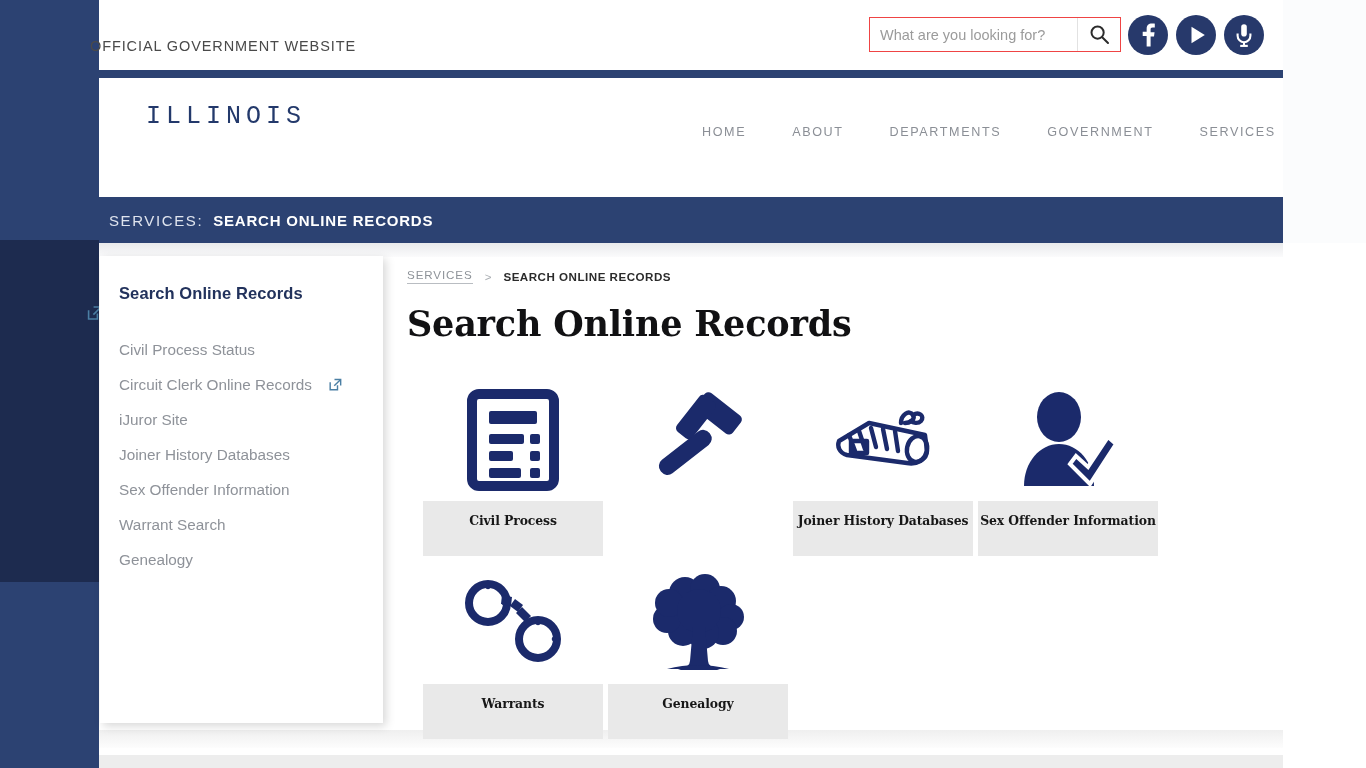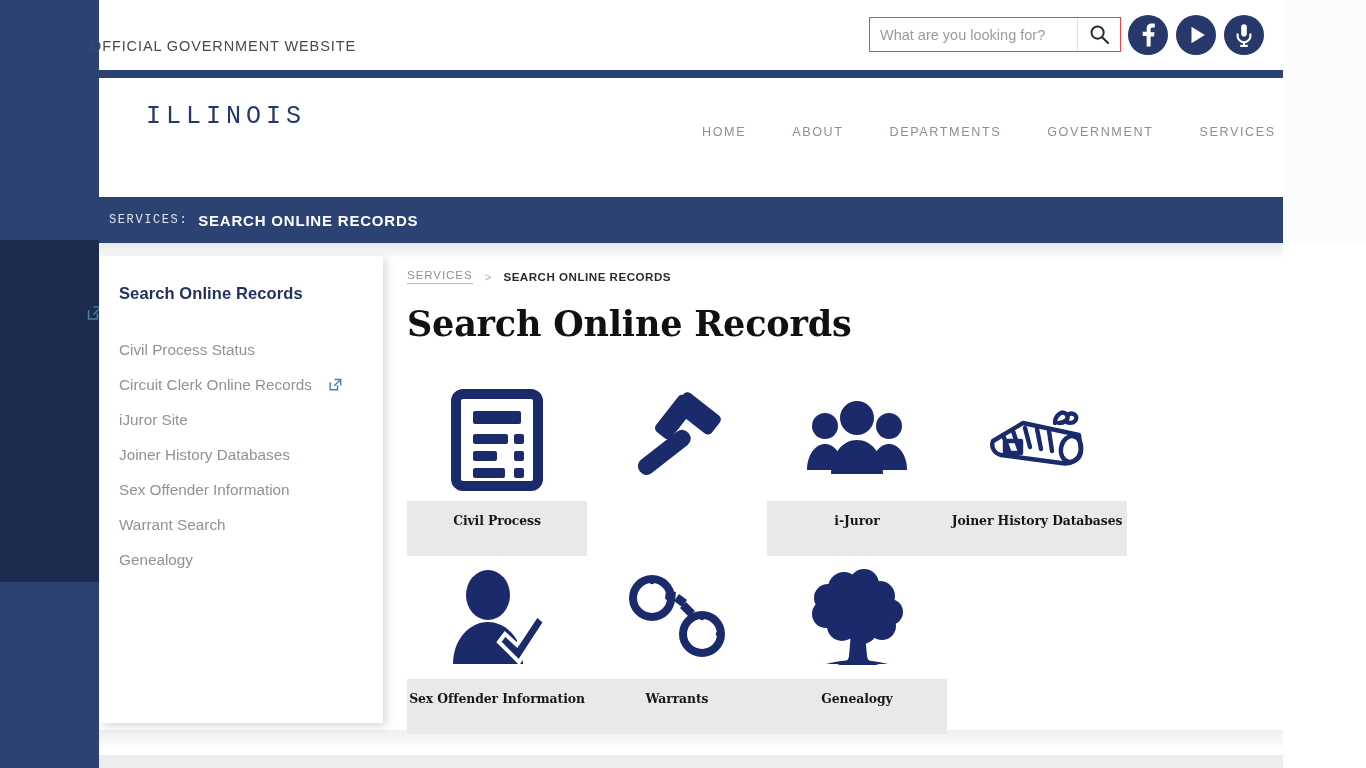--- a/index.html
+++ b/index.html
@@ -104,23 +104,22 @@
     text-decoration: none; line-height: 20px; white-space: nowrap;
   }
 
   
   .banner {
     position: absolute; left: 0; top: 197px; width: 1184px; height: 46px;
     background: #2c4272;
     display: flex; align-items: center; padding-left: 10px;
   }
   .banner-kicker {
-    font-size: 12px; letter-spacing: 1.6px; color: #dfe4ee;
+    font-size: 15px; letter-spacing: 1.6px; color: #dfe4ee;
     white-space: nowrap;
-    font-family: Liberation Mono, monospace;
   }
   .banner-title {
     font-size: 15px; font-weight: bold; letter-spacing: 0.8px;
     color: #ffffff; margin-left: 10px; white-space: nowrap;
   }
 
   
   .body-area {
     position: absolute; left: 0; top: 243px; width: 1184px; height: 525px;
     background: #ffffff;
@@ -178,23 +177,24 @@
   }
   .page-title {
     position: absolute; left: 0; top: 47px;
     font-family: "DejaVu Serif", serif;
     font-size: 35px; font-weight: bold; color: #111113;
     letter-spacing: -0.2px; white-space: nowrap;
   }
 
   
   .tiles {
-    position: absolute; left: 0; top: 122px;
+    position: absolute; left: 16px; top: 122px;
     display: grid;
     grid-template-columns: repeat(4, 180px);
+    gap: 5px;
   }
   .tile { width: 180px; background: transparent; cursor: pointer; }
   .tile-icon {
     height: 123px; background: #ffffff;
     display: flex; align-items: center; justify-content: center;
   }
   .tile-icon svg { display: block; }
   .tile-label {
     height: 55px; background: #e9e9e9;
     display: flex; align-items: flex-start; justify-content: center;
@@ -374,37 +374,20 @@
               <svg width="105" height="100" viewBox="0 0 105 100">
                 <g fill="#1b2a6b">
                   <rect x="50" y="12" width="46" height="23" rx="5" transform="rotate(38 73 23)"></rect>
                   <rect x="40" y="4" width="20" height="46" rx="5" transform="rotate(38 50 27)"></rect>
                   <rect x="8" y="54" width="62" height="17" rx="8" transform="rotate(-38 39 62)"></rect>
                 </g>
               </svg>
             </div>
           </div>
 
-          <div class="tile">
-            <div class="tile-icon">
-              <svg width="104" height="80" viewBox="0 0 104 80">
-                <g fill="#1b2a6b">
-                  <circle cx="20" cy="26" r="13"></circle>
-                  <path d="M2 70 c0-16 9-26 18-26 s18 10 18 26 z"></path>
-                  <circle cx="84" cy="26" r="13"></circle>
-                  <path d="M66 70 c0-16 9-26 18-26 s18 10 18 26 z"></path>
-                  <circle cx="52" cy="18" r="17"></circle>
-                  <path d="M26 74 c0-21 12-34 26-34 s26 13 26 34 z"></path>
-                </g>
-              </svg>
-            </div>
-            <div class="tile-label">
-              <span>i-Juror</span>
-            </div>
-          </div>
 
           <div class="tile">
             <div class="tile-icon">
               <svg width="108" height="78" viewBox="0 0 108 78">
                 <g fill="none" stroke="#1b2a6b" stroke-width="4.4" stroke-linejoin="round" stroke-linecap="round">
                   <path d="M10 40 L40 22 L96 34 L98 50 C98 58 88 64 78 62 L18 54 C10 52 8 45 10 40 Z"></path>
                   <ellipse cx="88" cy="48" rx="10" ry="13" transform="rotate(12 88 48)"></ellipse>
                   <path d="M20 34 L26 50"></path>
                   <path d="M30 30 L36 48"></path>
                   <path d="M42 27 L47 46"></path>

